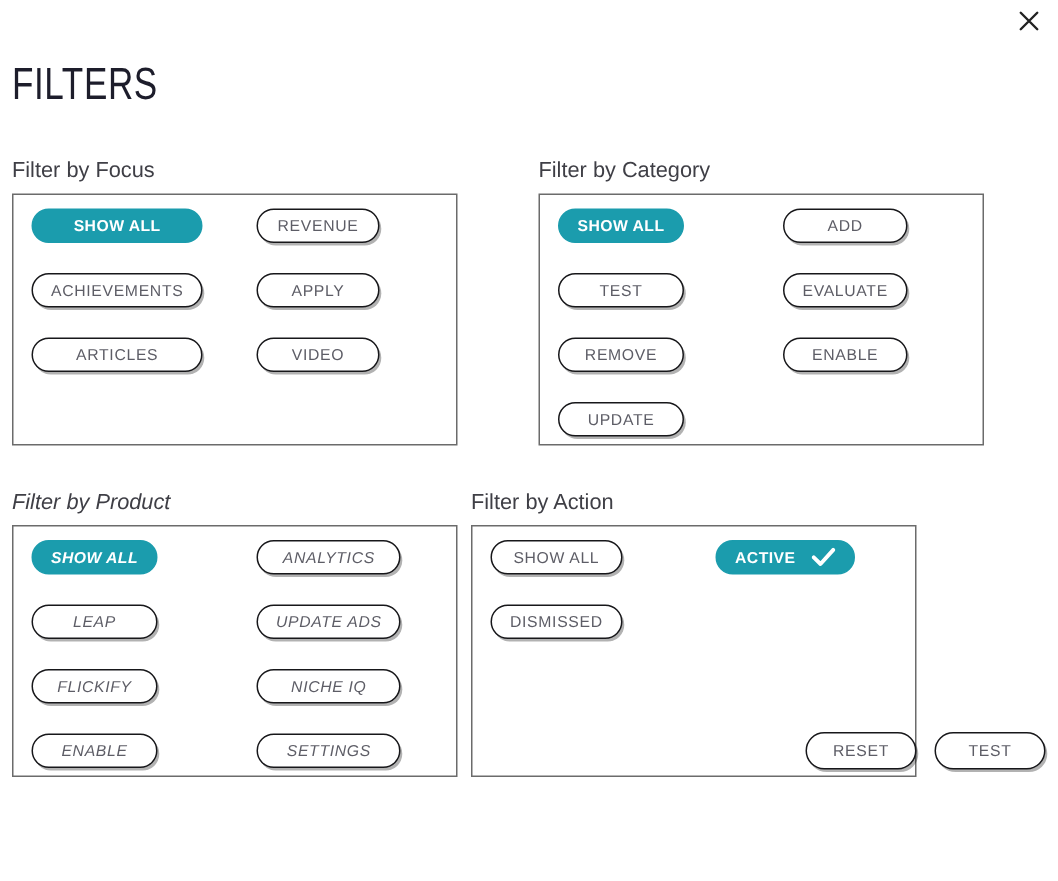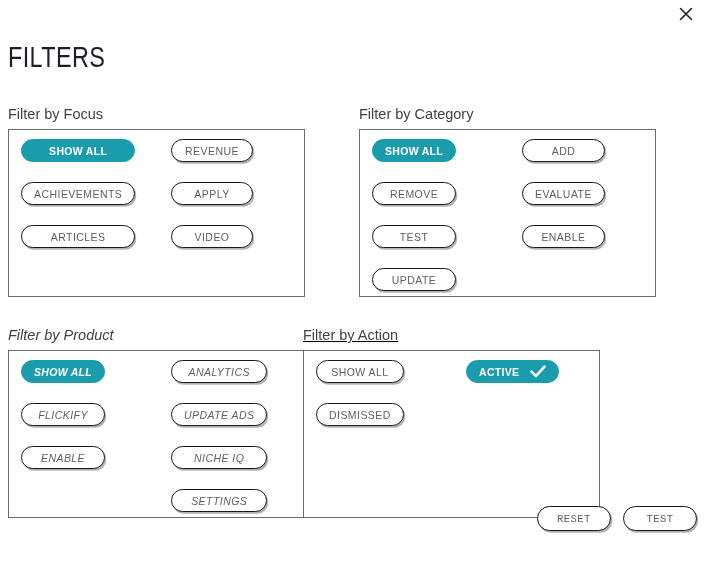--- a/index.html
+++ b/index.html
@@ -102,24 +102,23 @@
     letter-spacing: 0.3px;
     box-shadow: none;
   }
   .pill .check { margin-left: 11px; display: inline-flex; }
   .pill .check svg { display: block; }
 
   
   .footer {
     position: absolute;
     right: 8px;
-    bottom: 14px;
+    bottom: 32px;
     display: flex;
     gap: 12px;
-    font-family: Liberation Mono, monospace;
   }
   .footer .pill { margin-bottom: 0; height: 25px; min-width: 74px; }
 </style>
 </head>
 <body>
 
 <div id="dialog">
 
   <button class="close-btn" aria-label="Close">
     <svg viewBox="0 0 20 20">
@@ -158,24 +157,24 @@
         </div>
       </div>
       <div class="group" style="left: 319px; top: 106px; padding-left: 40px;">
         <div class="group-label">Filter by Category</div>
         <div class="group-box" style="width: 297px; height: 168px;">
           <div class="pill-col col-a">
             <div class="pill selected">
               <span>SHOW ALL</span>
             </div>
             <div class="pill">
+              <span>TEST</span>
+            </div>
+            <div class="pill">
               <span>REMOVE</span>
-            </div>
-            <div class="pill">
-              <span>TEST</span>
             </div>
             <div class="pill">
               <span>UPDATE</span>
             </div>
           </div>
           <div class="pill-col col-b">
             <div class="pill">
               <span>ADD</span>
             </div>
             <div class="pill">
@@ -188,20 +187,23 @@
         </div>
       </div>
       <div class="group" style="left: 8px; top: 327px; font-style: italic;">
         <div class="group-label">Filter by Product</div>
         <div class="group-box" style="width: 297px; height: 168px;">
           <div class="pill-col col-a">
             <div class="pill selected">
               <span>SHOW ALL</span>
             </div>
             <div class="pill">
+              <span>LEAP</span>
+            </div>
+            <div class="pill">
               <span>FLICKIFY</span>
             </div>
             <div class="pill">
               <span>ENABLE</span>
             </div>
           </div>
           <div class="pill-col col-b">
             <div class="pill">
               <span>ANALYTICS</span>
             </div>
@@ -210,21 +212,21 @@
             </div>
             <div class="pill">
               <span>NICHE IQ</span>
             </div>
             <div class="pill">
               <span>SETTINGS</span>
             </div>
           </div>
         </div>
       </div>
-      <div class="group" style="left: 303px; top: 327px; text-decoration: underline;">
+      <div class="group" style="left: 314px; top: 327px;">
         <div class="group-label">Filter by Action</div>
         <div class="group-box" style="width: 297px; height: 168px;">
           <div class="pill-col col-a">
             <div class="pill">
               <span>SHOW ALL</span>
             </div>
             <div class="pill">
               <span>DISMISSED</span>
             </div>
           </div>

